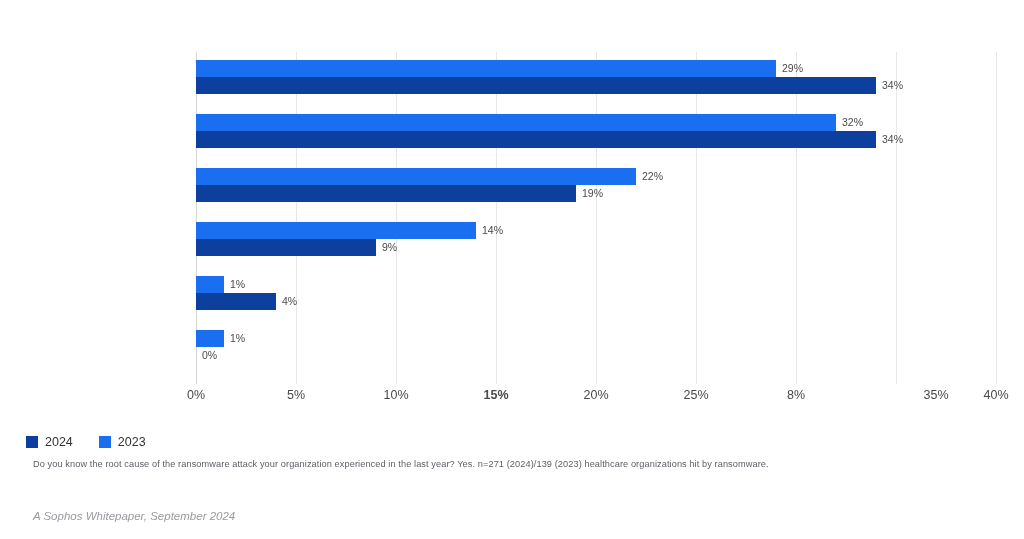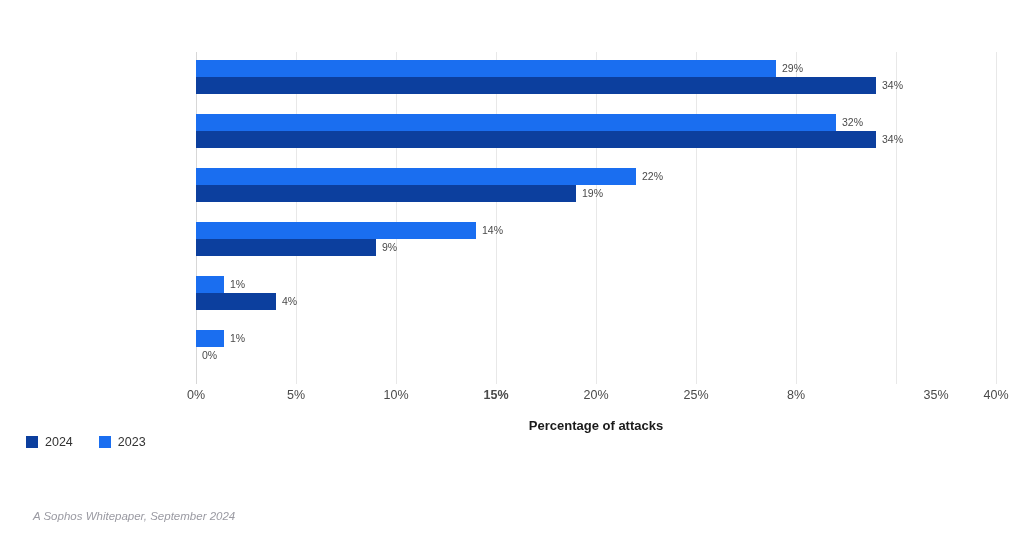--- a/index.html
+++ b/index.html
@@ -202,29 +202,29 @@
       <div class="x-tick" style="left: 100px;">5%</div>
       <div class="x-tick" style="left: 200px;">10%</div>
       <div class="x-tick" style="left: 300px; font-weight: bold;">15%</div>
       <div class="x-tick" style="left: 400px;">20%</div>
       <div class="x-tick" style="left: 500px;">25%</div>
       <div class="x-tick" style="left: 600px;">8%</div>
       <div class="x-tick" style="left: 740px;">35%</div>
       <div class="x-tick" style="left: 800px;">40%</div>
     </div>
 
-  <div class="x-axis-title">Percentage of attacks</div>
 
   <div class="legend" id="legend">
       <div class="legend-item">
         <span class="legend-swatch" style="background: rgb(12, 63, 158);"></span>
         <span class="legend-label">2024</span>
       </div>
       <div class="legend-item">
         <span class="legend-swatch" style="background: rgb(26, 110, 240);"></span>
         <span class="legend-label">2023</span>
       </div>
     </div>
 
+  <div class="footnote">Do you know the root cause of the ransomware attack your organization experienced in the last year? Yes.  n=271 (2024)/139 (2023) healthcare organizations hit by ransomware.</div>
 
   <div class="source-line">A Sophos Whitepaper, September 2024</div>
 
 </div>
 
 </body></html>

